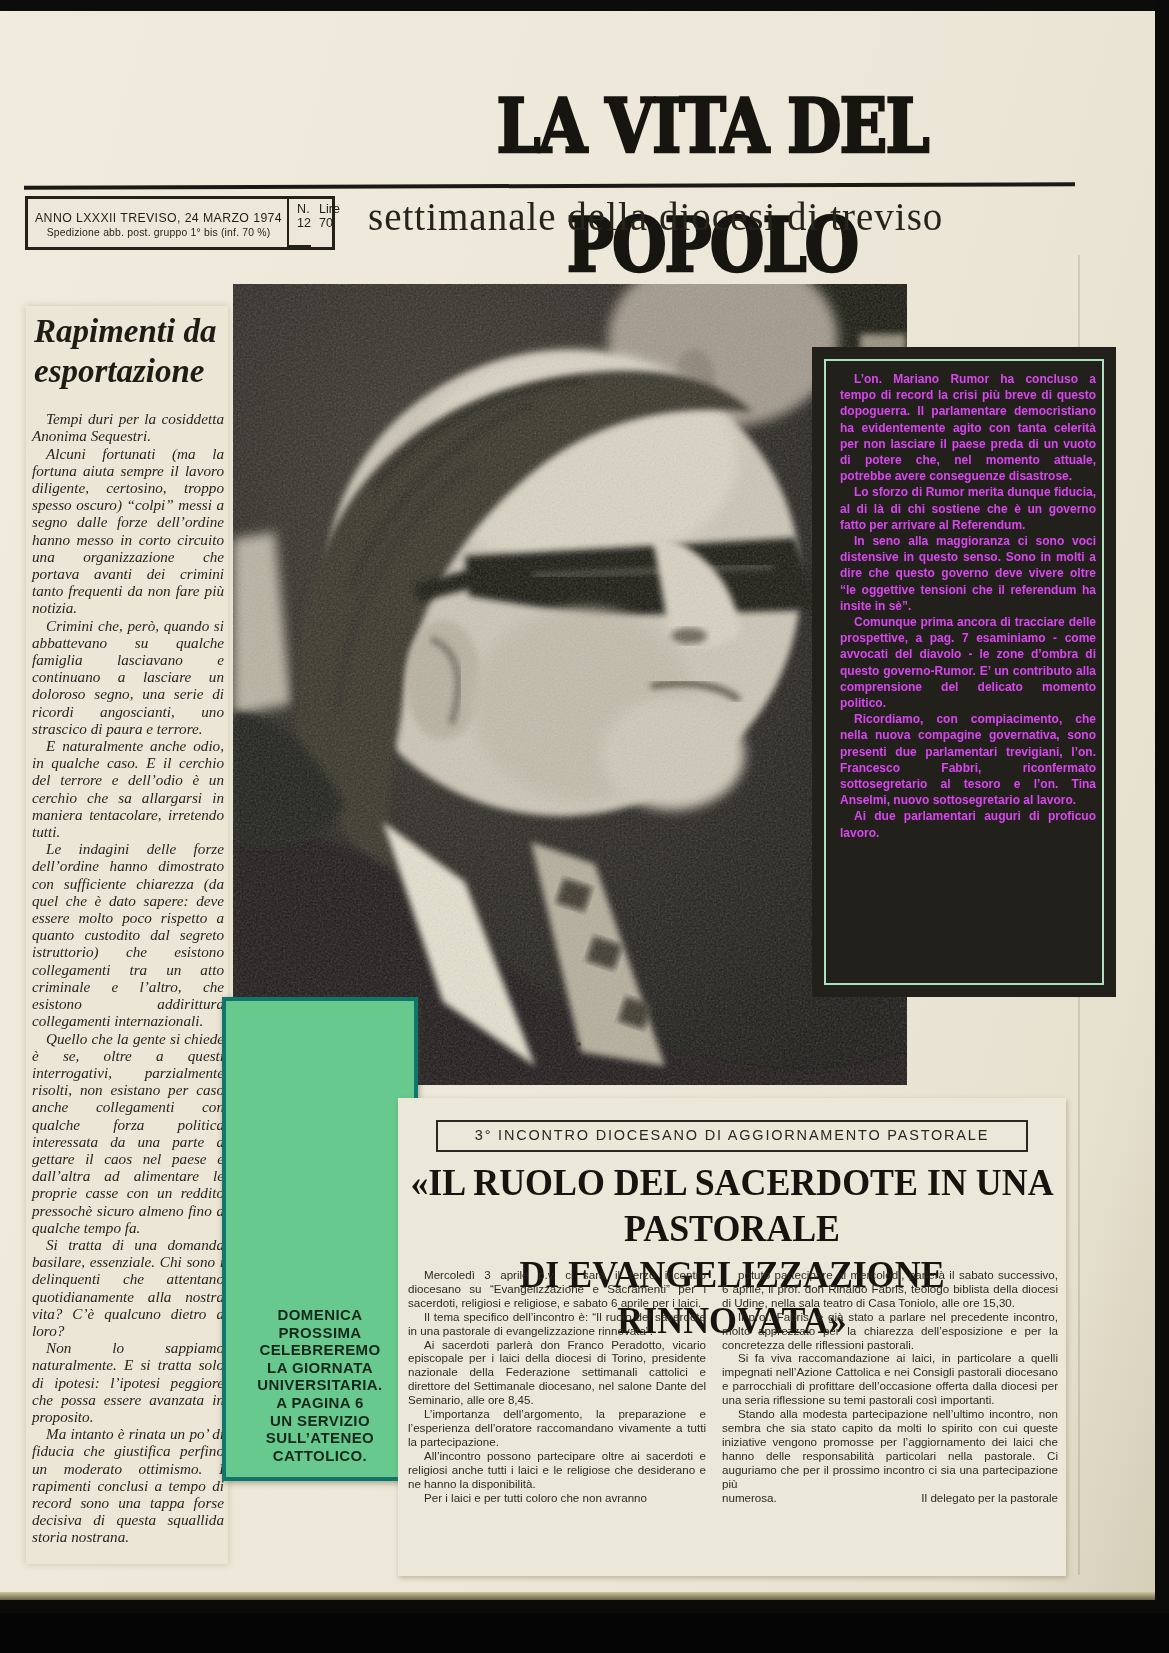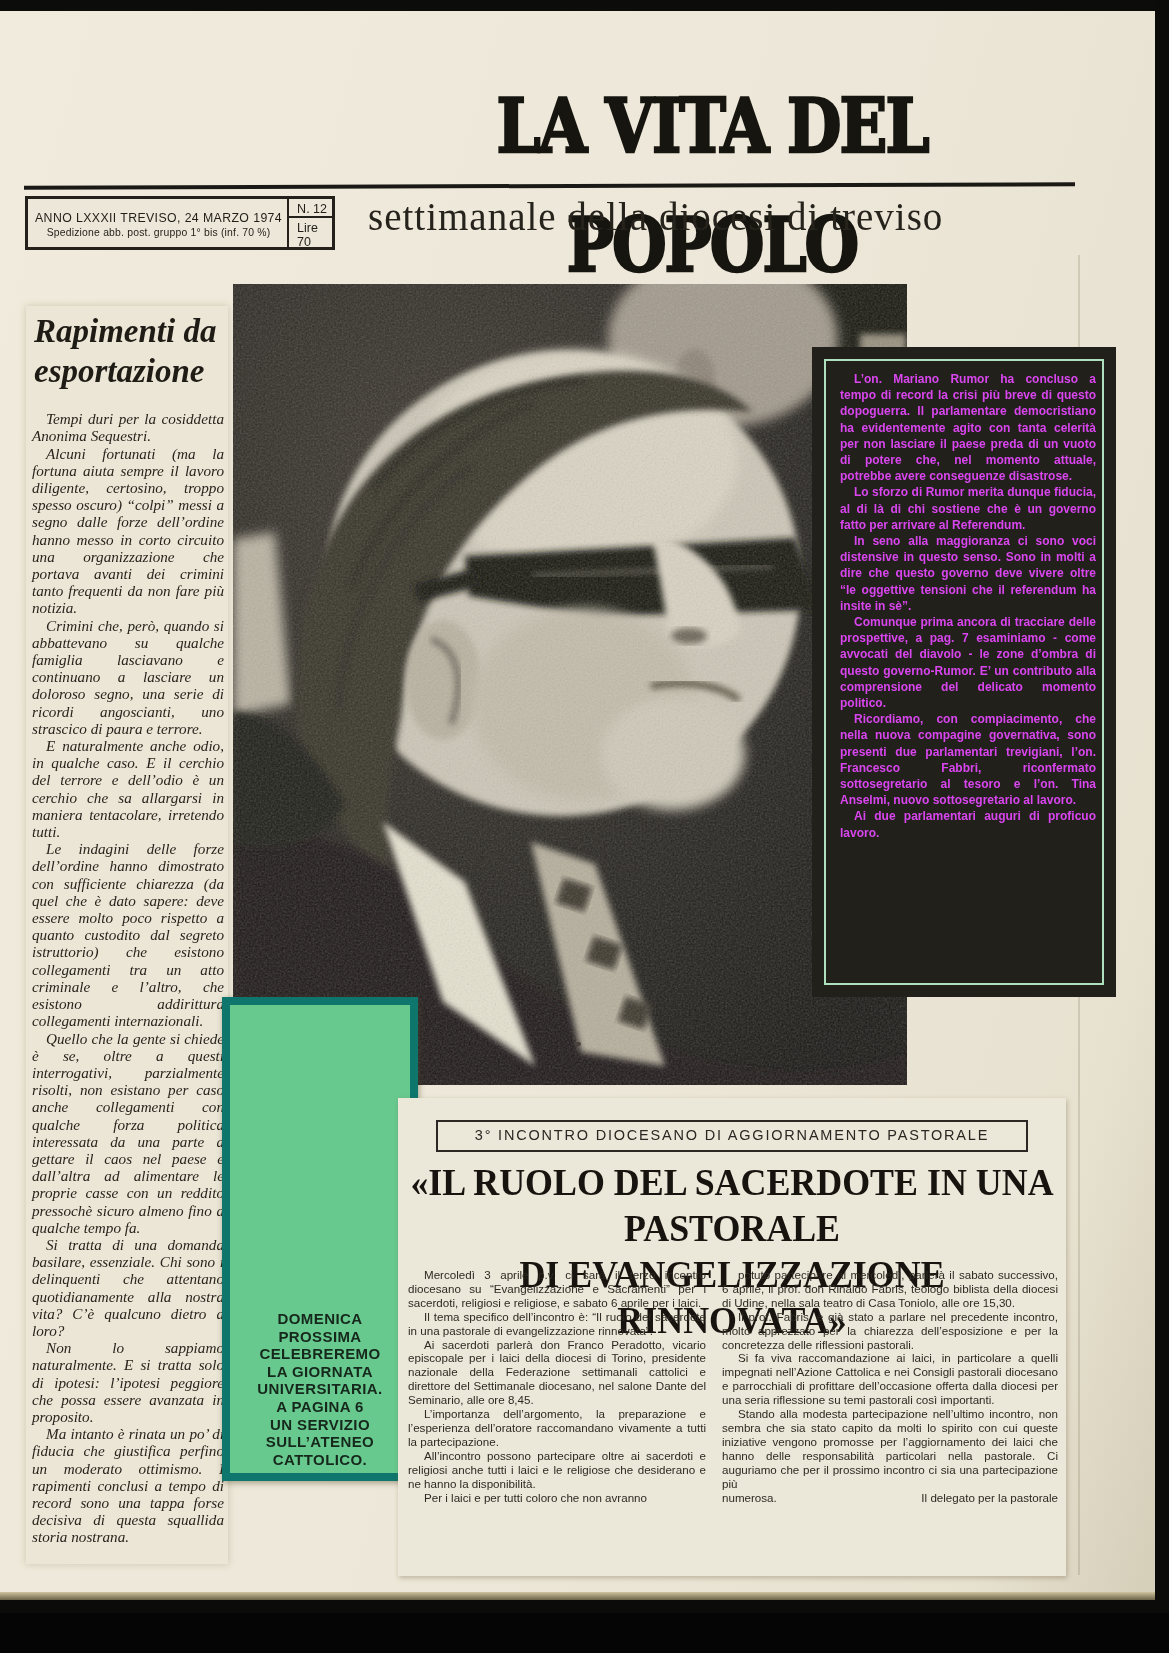--- a/index.html
+++ b/index.html
@@ -21,21 +21,21 @@
             letter-spacing:-2px;transform:scale(.98,1.16);transform-origin:center;}
   .mast-rule{position:absolute;left:24px;top:184px;width:1051px;height:3.5px;background:#1b1915;
              transform:rotate(-.18deg);}
   .subtitle{position:absolute;left:368px;top:194px;width:700px;text-align:left;
             font-family:"Liberation Serif",serif;font-size:39px;letter-spacing:1px;color:#26231d;}
   .issue-box{position:absolute;left:25px;top:196px;width:310px;height:54px;border:3px solid #24211b;
              box-sizing:border-box;display:flex;background:#ece7d8;}
   .issue-left{flex:1;padding:4px 5px 2px 7px;display:flex;flex-direction:column;justify-content:center;text-align:center;}
   .issue-line1{font-size:12.3px;letter-spacing:.4px;color:#211e18;white-space:nowrap;}
   .issue-line2{font-size:10.4px;letter-spacing:.2px;color:#211e18;margin-top:2px;white-space:nowrap;}
-  .issue-right{width:66px;border-left:2.5px solid #24211b;display:flex;flex-direction:column;}
+  .issue-right{width:66px;border-left:2.5px solid #24211b;display:flex;flex-direction:row;}
   .issue-num{flex:1;border-bottom:2.5px solid #24211b;font-size:12.5px;padding:3px 0 0 8px;color:#211e18;}
   .issue-price{flex:1;font-size:12.5px;padding:3px 0 0 8px;color:#211e18;}
 
   
   .lead{position:absolute;left:26px;top:306px;width:202px;padding:6px 4px 18px 6px;box-sizing:border-box;
         background:#ebe6d6;box-shadow:0 0 7px rgba(130,112,70,.3);}
   .lead-title{font-family:"Liberation Serif",serif;font-style:italic;font-size:33px;line-height:1.2;
               color:#1f1c16;margin:0 0 19px 2px;}
   .lead-body p{margin:0;text-indent:14px;}
   .lead-body{font-family:"Liberation Serif",serif;font-style:italic;font-size:15.2px;line-height:17.2px;
@@ -47,21 +47,21 @@
 
   
   .edit-box{position:absolute;left:812px;top:347px;width:304px;height:650px;background:#22201b;}
   .edit-inner{position:absolute;left:12px;top:12px;right:12px;bottom:12px;border:2px solid #aee0c0;}
   .edit-text{position:absolute;left:28px;right:20px;top:24px;font-weight:bold;font-size:12px;
              line-height:16.2px;color:#d946ef;text-align:justify;}
   .edit-text p{margin:0;text-indent:14px;}
 
   
   .green-box{position:absolute;left:222px;top:997px;width:196px;height:484px;background:#67c98e;
-             border:8px solid #0f766e;box-sizing:border-box;box-shadow:1px 2px 6px rgba(80,70,40,.45);}
+             border:4px solid #0f766e;box-sizing:border-box;box-shadow:1px 2px 6px rgba(80,70,40,.45);}
   .green-text{position:absolute;left:0;right:0;top:305px;text-align:center;font-weight:bold;
               font-size:15px;line-height:17.6px;letter-spacing:.4px;color:#16281c;}
   .green-text div{margin:0;}
 
   
   .pastoral{position:absolute;left:398px;top:1098px;width:668px;height:478px;background:#ebe7d9;
             box-shadow:1px 2px 5px rgba(100,85,50,.35);}
   .kicker{position:absolute;left:38px;top:22px;width:592px;height:32px;border:2.5px solid #2b2722;
           box-sizing:border-box;text-align:center;line-height:27px;font-size:14.5px;
           letter-spacing:1.8px;color:#2b2722;}

